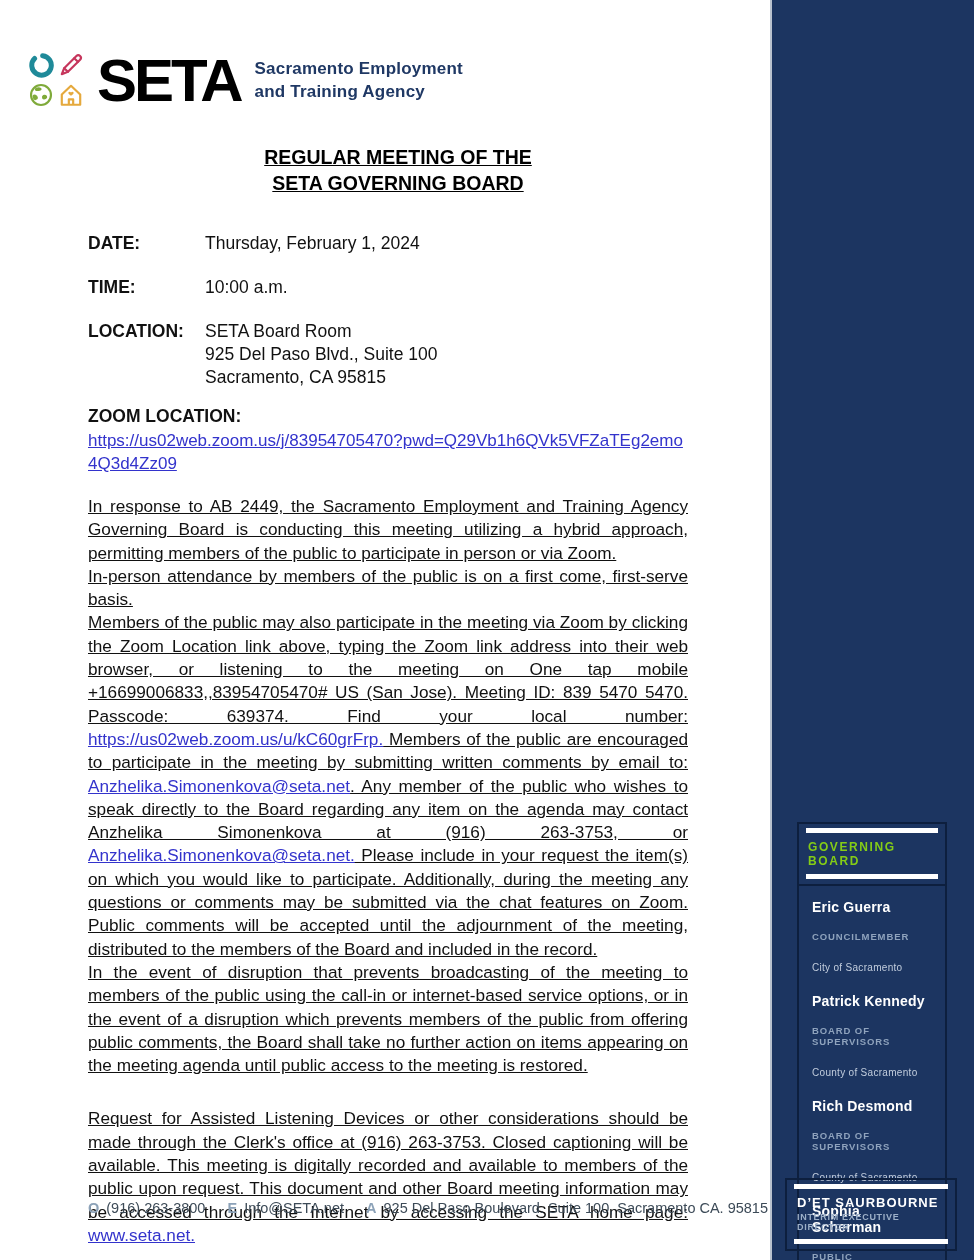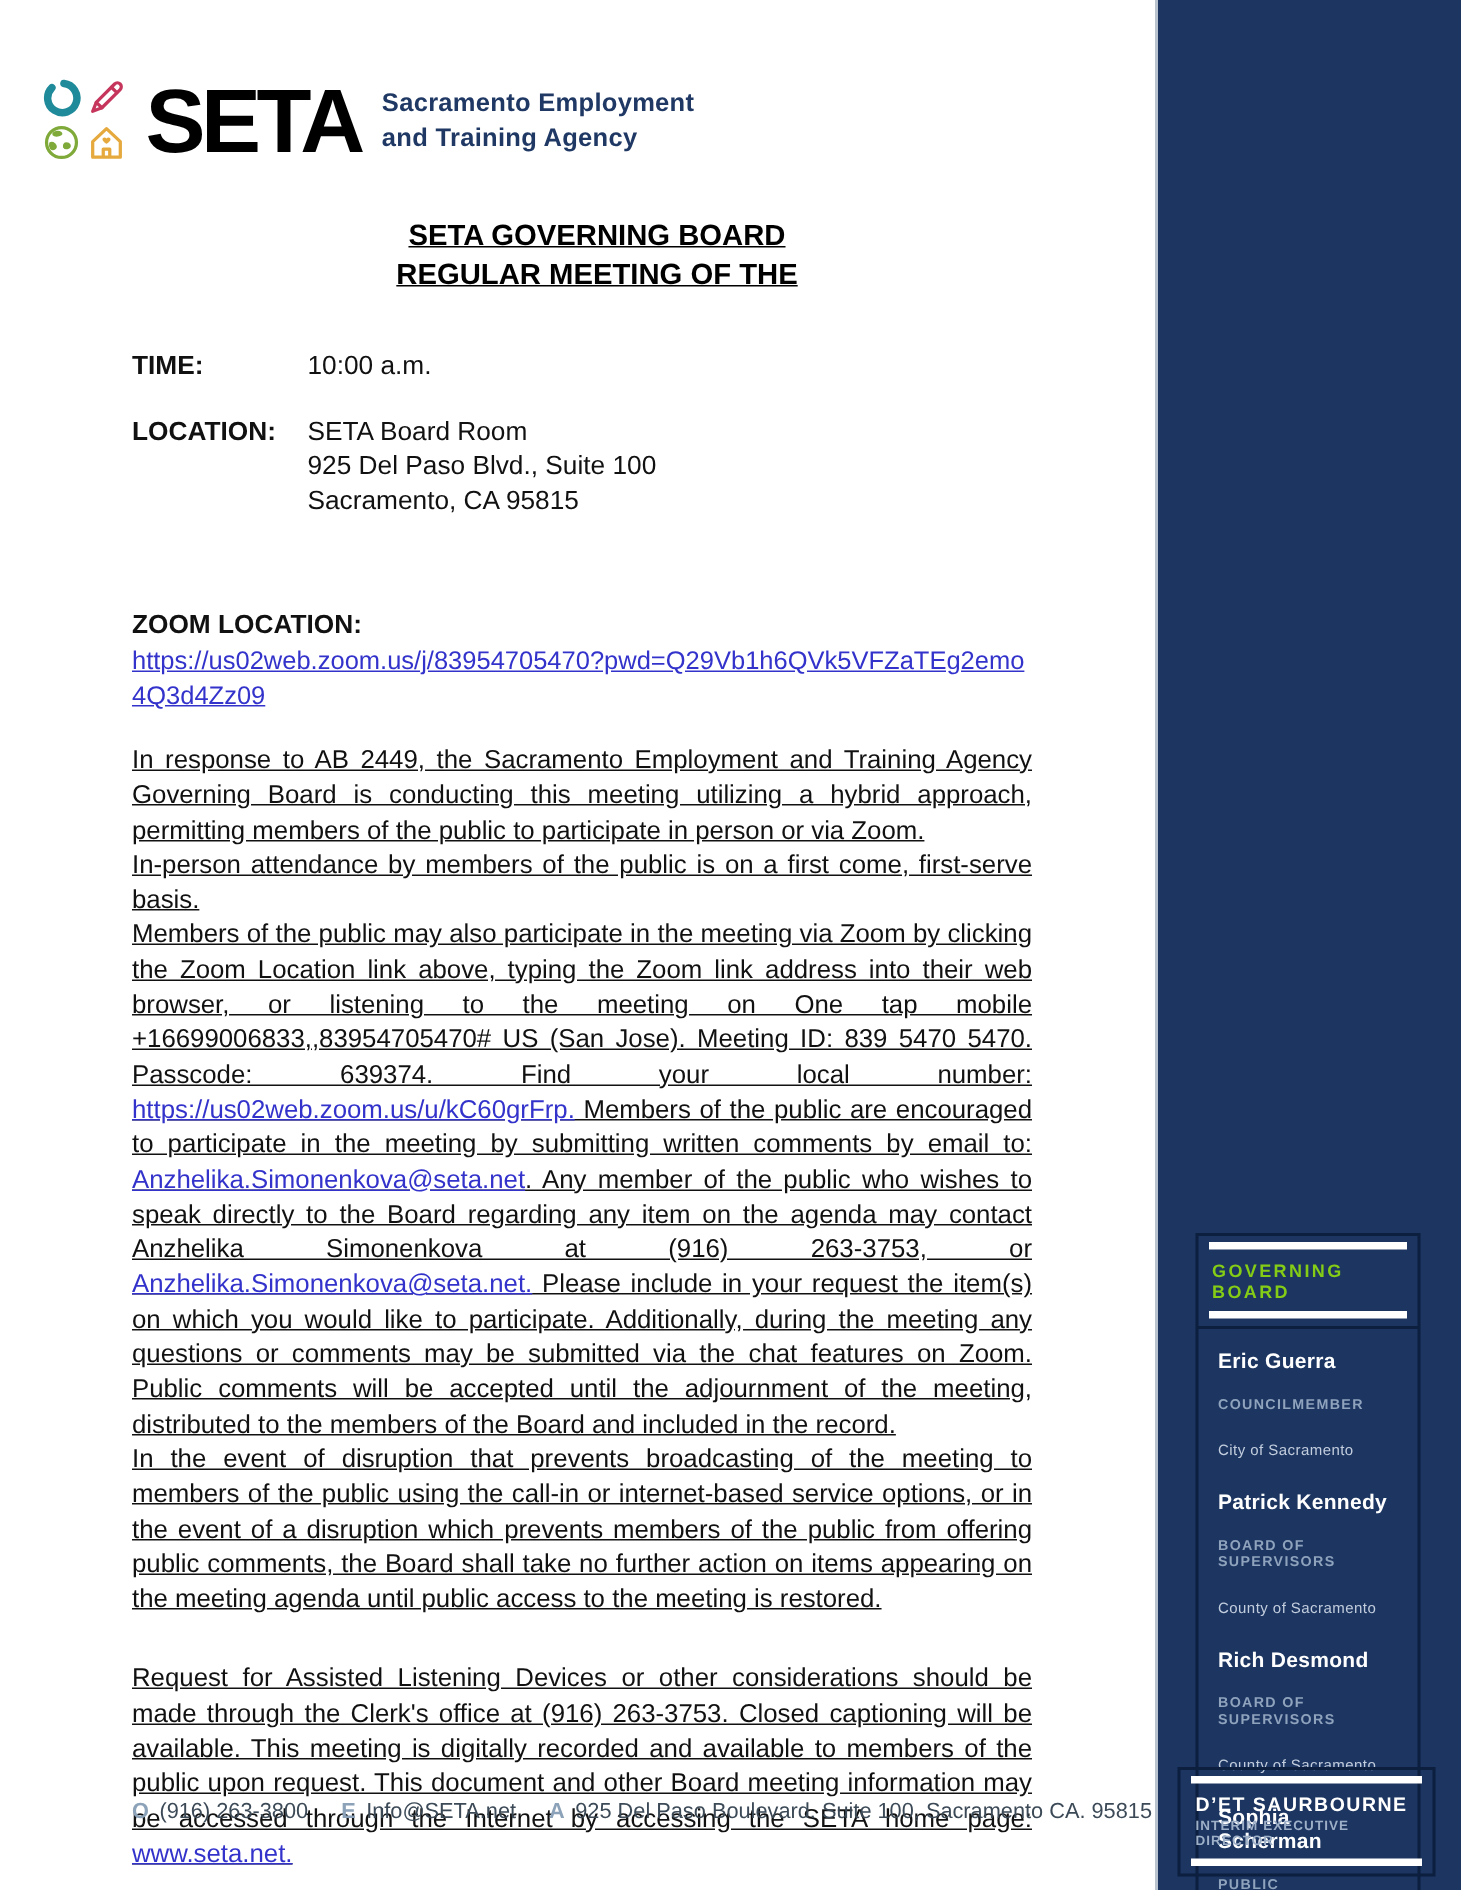--- a/index.html
+++ b/index.html
@@ -107,25 +107,29 @@
       </span>
     </div>
     <div class="logo-seta">SETA</div>
     <div class="logo-tagline">
       <div>Sacramento Employment</div>
       <div>and Training Agency</div>
     </div>
   </div>
 
   <div class="doc-title">
+    <div>REGULAR MEETING OF THE</div>
     <div>SETA GOVERNING BOARD</div>
-    <div>REGULAR MEETING OF THE</div>
   </div>
 
   <div class="meta">
+    <div class="meta-row">
+      <div class="meta-label"><b>DATE</b><span>:</span></div>
+      <div class="meta-value">Thursday, February 1, 2024</div>
+    </div>
     <div class="meta-row">
       <div class="meta-label"><b>TIME</b><span>:</span></div>
       <div class="meta-value">10:00 a.m.</div>
     </div>
     <div class="meta-row">
       <div class="meta-label"><b>LOCATION</b><span>:</span></div>
       <div class="meta-value">
         <div>SETA Board Room</div>
         <div>925 Del Paso Blvd., Suite 100</div>
         <div>Sacramento, CA 95815</div>

